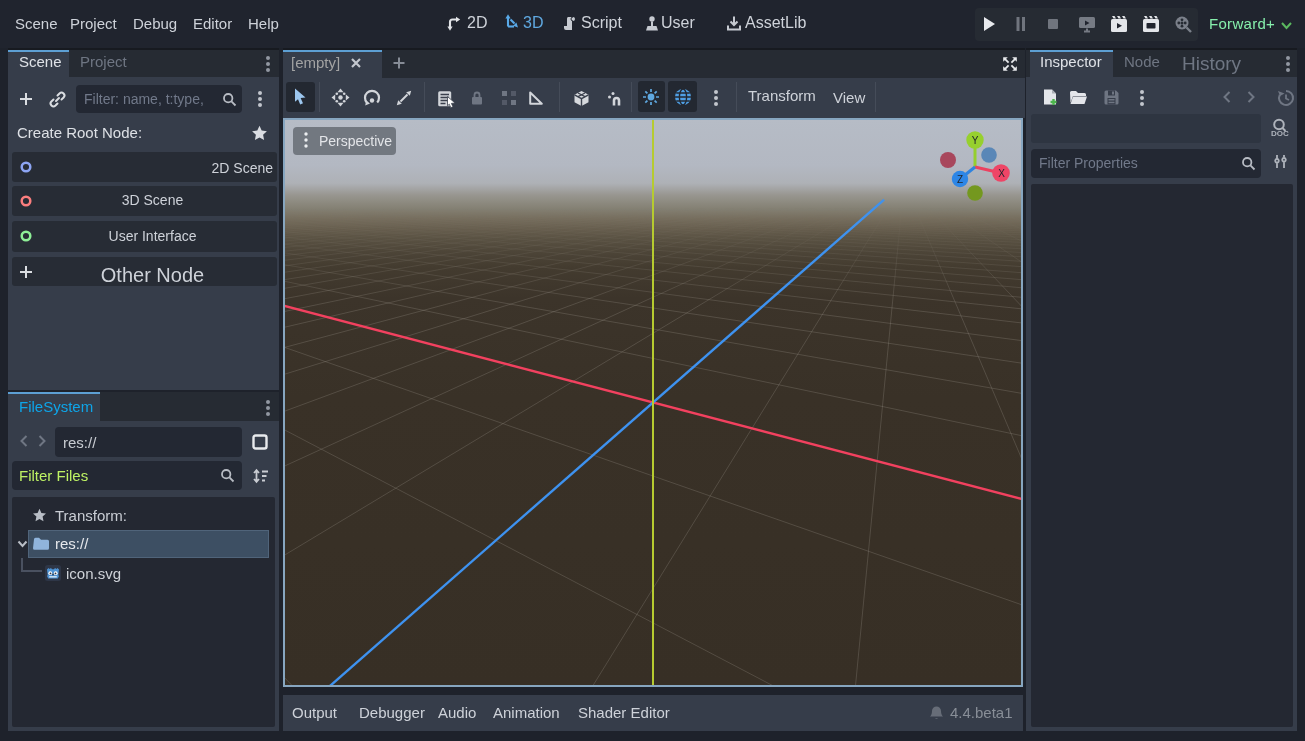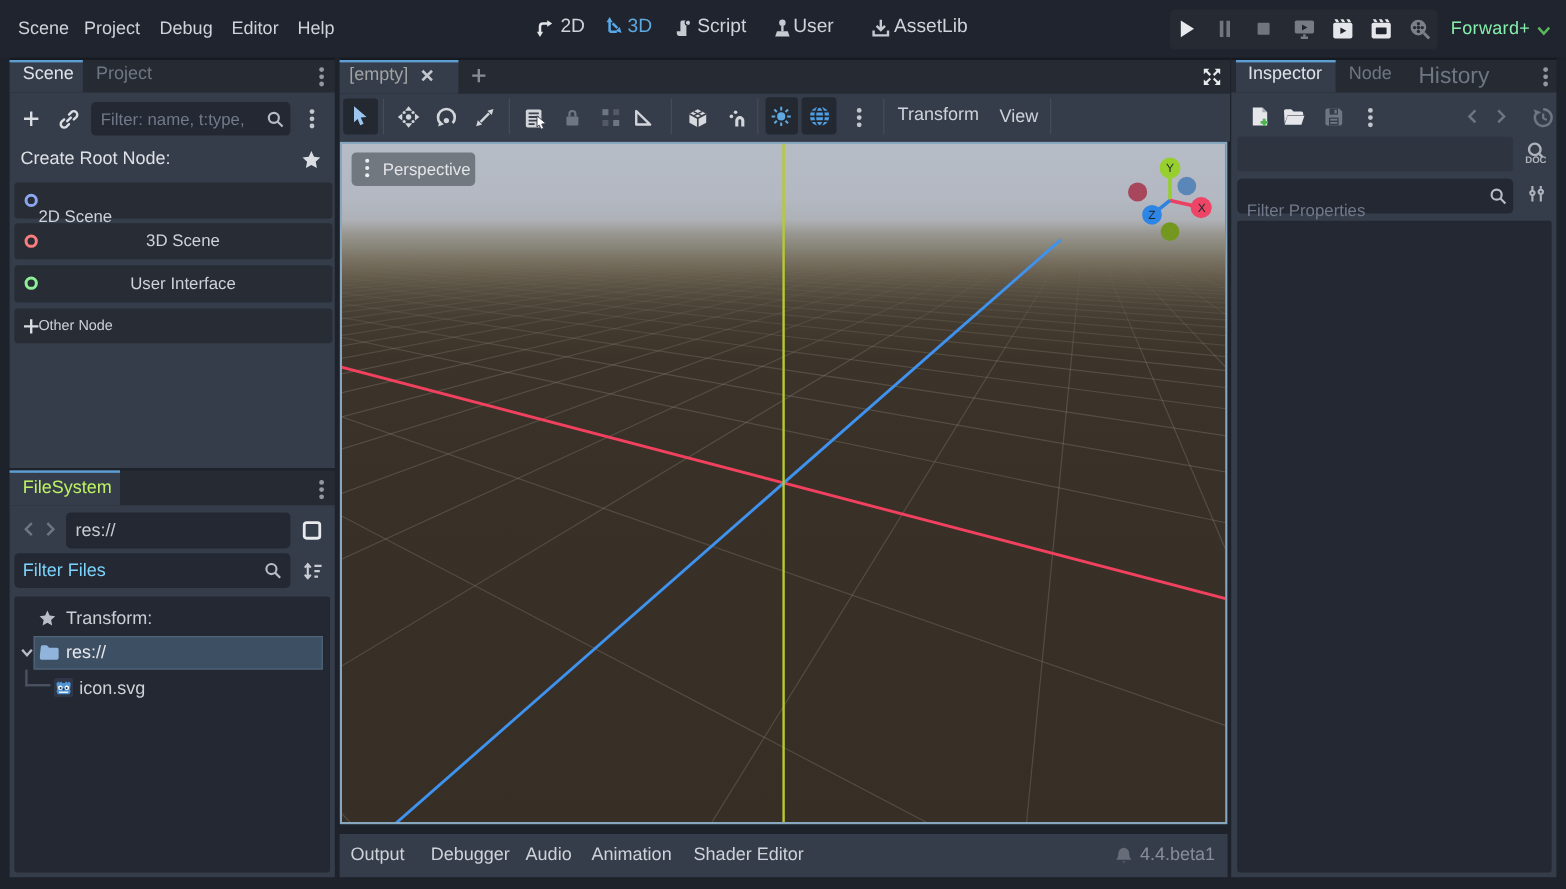--- a/index.html
+++ b/index.html
@@ -143,49 +143,49 @@
     </svg></div>
 <div class="abs" style="left:18px;top:193px;line-height:0"><svg width="16" height="16" viewBox="0 0 16 16">
       <circle cx="8" cy="8" r="4.3" stroke="#fb7e7e" stroke-width="2.5" fill="none"></circle>
     </svg></div>
 <div class="abs" style="left:18px;top:228px;line-height:0"><svg width="16" height="16" viewBox="0 0 16 16">
       <circle cx="8" cy="8" r="4.3" stroke="#8eef97" stroke-width="2.5" fill="none"></circle>
     </svg></div>
 <div class="abs" style="left:17px;top:263px;line-height:0"><svg width="18" height="18" viewBox="0 0 18 18">
       <path d="M9 3v12M3 9h12" stroke="#dadde1" stroke-width="2" fill="none"></path>
     </svg></div>
-<div class="abs txt" style="left:32px;top:172px;width:241px;text-align:left;font-size:14px">2D Scene</div>
+<div class="abs txt" style="left:32px;top:160px;width:241px;text-align:right;font-size:14px">2D Scene</div>
 <div class="abs txt" style="left:32px;top:192px;width:241px;text-align:center;font-size:14px">3D Scene</div>
 <div class="abs txt" style="left:32px;top:228px;width:241px;text-align:center;font-size:14px">User Interface</div>
-<div class="abs txt" style="left:32px;top:264px;width:241px;text-align:left;font-size:12px">Other Node</div>
+<div class="abs txt" style="left:32px;top:264px;width:241px;text-align:center;font-size:20px">Other Node</div>
 
 <div class="strip" style="left:8px;top:392px;width:271px;height:29px"></div>
 <div class="tab-active" style="left:8px;top:392px;width:92px;height:29px"></div>
-<div class="abs" style="left:19px;top:398px;color:#bef264;font-size:15px">FileSystem</div>
+<div class="abs" style="left:19px;top:398px;color:#0ea5e9;font-size:15px">FileSystem</div>
 <div class="abs" style="left:265px;top:399px;line-height:0"><svg width="6" height="18" viewBox="0 0 6 18">
       <g fill="#9298a2">
         <circle cx="3" cy="3" r="2"></circle>
         <circle cx="3" cy="9" r="2"></circle>
         <circle cx="3" cy="15" r="2"></circle>
       </g>
     </svg></div>
 <div class="panel" style="left:8px;top:421px;width:271px;height:310px"></div>
 <div class="abs" style="left:19px;top:434px;line-height:0"><svg width="10" height="14" viewBox="0 0 10 14">
       <path d="M7.5 2 L2.5 7 L7.5 12" stroke="#6f7683" stroke-width="2" fill="none"></path>
     </svg></div>
 <div class="abs" style="left:37px;top:434px;line-height:0"><svg width="10" height="14" viewBox="0 0 10 14">
       <path d="M2.5 2 L7.5 7 L2.5 12" stroke="#6f7683" stroke-width="2" fill="none"></path>
     </svg></div>
 <div class="input" style="left:55px;top:427px;width:187px;height:30px"></div>
 <div class="abs" style="left:63px;top:434px;color:#c8ccd2;font-size:15px">res://</div>
 <div class="abs" style="left:252px;top:434px;line-height:0"><svg width="16" height="16" viewBox="0 0 16 16">
       <rect x="1.5" y="1.5" width="13" height="13" rx="2" stroke="#e8eaed" stroke-width="2.4" fill="none"></rect>
     </svg></div>
 <div class="input" style="left:12px;top:461px;width:230px;height:29px"></div>
-<div class="abs" style="left:19px;top:467px;color:#7dd3fc;font-size:15px">Filter Files</div>
+<div class="abs" style="left:19px;top:467px;color:#bef264;font-size:15px">Filter Files</div>
 <div class="abs" style="left:220px;top:468px;line-height:0"><svg width="15" height="15" viewBox="0 0 15 15">
       <circle cx="6.2" cy="6.2" r="4.2" stroke="#b8bcc4" stroke-width="1.8" fill="none"></circle>
       <line x1="9.4" y1="9.4" x2="13.5" y2="13.5" stroke="#b8bcc4" stroke-width="1.8"></line>
     </svg></div>
 <div class="abs" style="left:252px;top:468px;line-height:0"><svg width="17" height="16" viewBox="0 0 17 16">
       <path d="M4.5 2.5 v11 M2 11 L4.5 13.8 L7 11 M2 5 L4.5 2.2 L7 5" stroke="#c9ccd2" stroke-width="1.8" fill="none"></path>
       <path d="M10 3.5 h6 M10 8 h4.5 M10 12.5 h3" stroke="#c9ccd2" stroke-width="1.8"></path>
     </svg></div>
 <div class="strip" style="left:12px;top:497px;width:263px;height:230px;background:#242832;border-radius:2px"></div>
 <div class="abs" style="left:32px;top:508px;line-height:0"><svg width="15" height="15" viewBox="0 0 15 15">
@@ -672,21 +672,21 @@
       <path d="M1 2 L3 7 L7.5 4.5z" fill="#6f7683"></path>
       <path d="M9 5.5 V9.5 L12 11" stroke="#6f7683" stroke-width="1.8" fill="none"></path>
     </svg></div>
 <div class="abs" style="left:1031px;top:114px;width:230px;height:29px;background:#2e3541;border-radius:3px"></div>
 <div class="abs" style="left:1269px;top:118px;line-height:0"><svg width="20" height="20" viewBox="0 0 20 20">
       <circle cx="10" cy="6.5" r="4.8" stroke="#aeb3bb" stroke-width="2" fill="none"></circle>
       <path d="M13.5 10 L16.5 13" stroke="#aeb3bb" stroke-width="2"></path>
       <text x="2" y="18" font-size="8" font-weight="bold" fill="#aeb3bb" font-family="Liberation Sans">DOC</text>
     </svg></div>
 <div class="input" style="left:1031px;top:149px;width:230px;height:29px"></div>
-<div class="abs" style="left:1039px;top:167px;color:#71798a;font-size:14px">Filter Properties</div>
+<div class="abs" style="left:1039px;top:155px;color:#71798a;font-size:14px">Filter Properties</div>
 <div class="abs" style="left:1241px;top:156px;line-height:0"><svg width="15" height="15" viewBox="0 0 15 15">
       <circle cx="6.2" cy="6.2" r="4.2" stroke="#b8bcc4" stroke-width="1.8" fill="none"></circle>
       <line x1="9.4" y1="9.4" x2="13.5" y2="13.5" stroke="#b8bcc4" stroke-width="1.8"></line>
     </svg></div>
 <div class="abs" style="left:1272px;top:153px;line-height:0"><svg width="17" height="17" viewBox="0 0 17 17">
       <g stroke="#aeb3bb" stroke-width="1.8" fill="none">
         <path d="M5 2 v4 M5 9 v6 M5 6 a1.8 1.8 0 1 0 0.001 0"></path>
         <path d="M12 2 v2 M12 9 v6 M12 5 a1.8 1.8 0 1 0 0.001 0"></path>
       </g>
     </svg></div>

